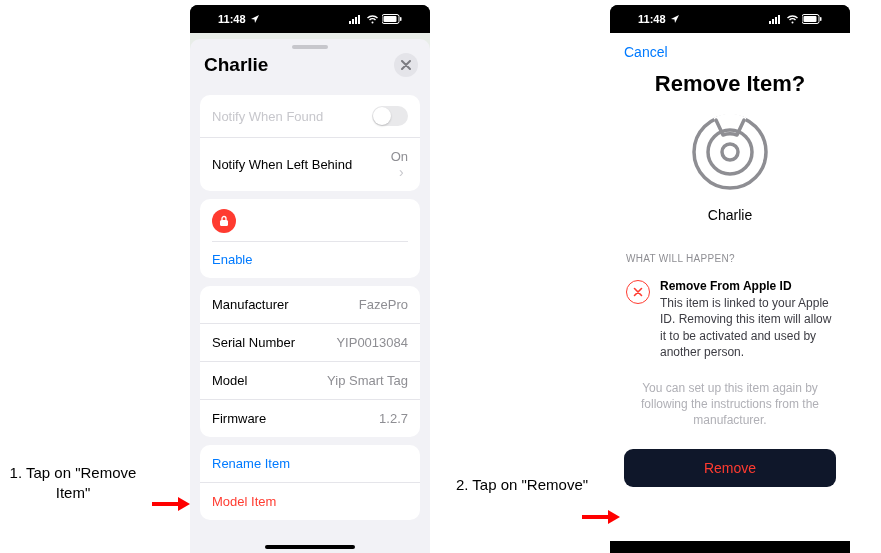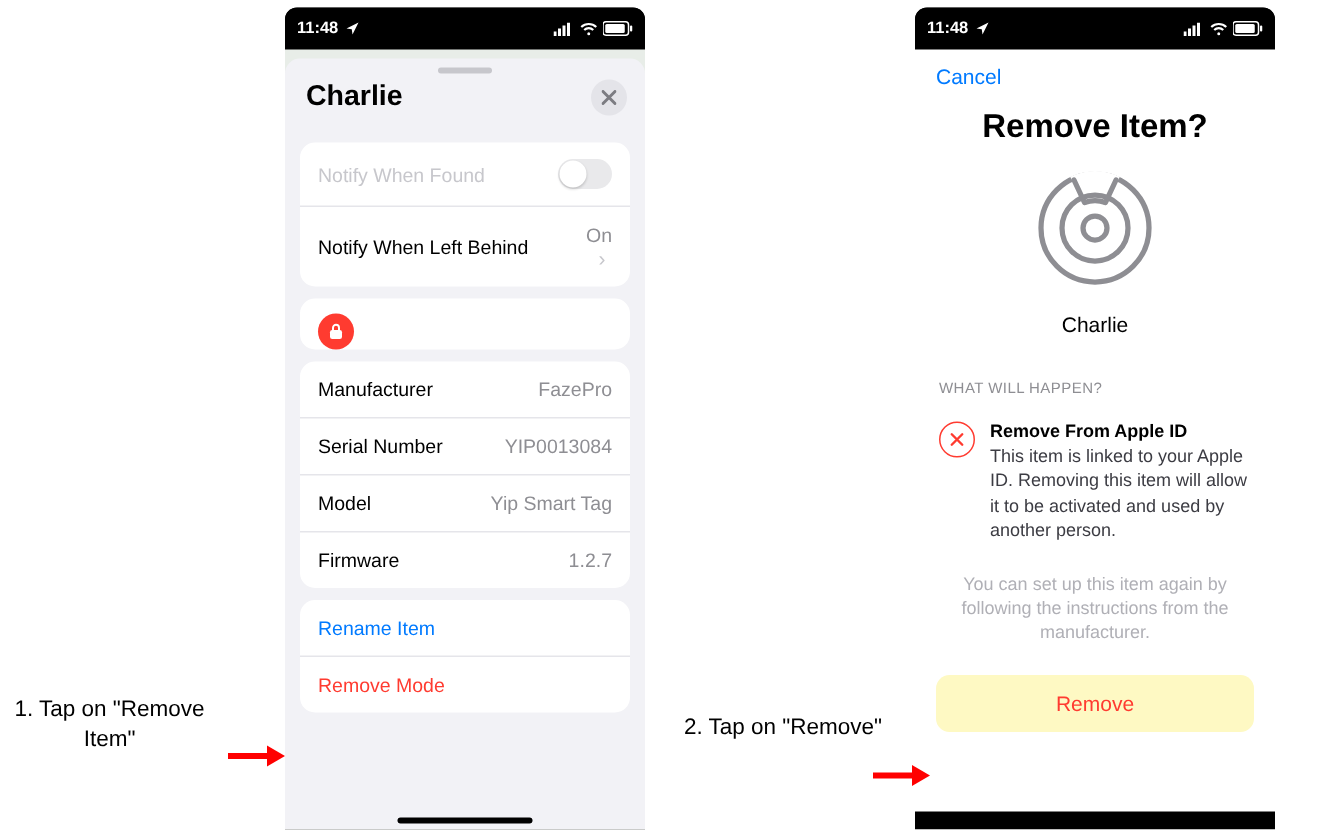--- a/index.html
+++ b/index.html
@@ -22,21 +22,21 @@
 .phone1 { left: 190px; top: 5px; height: 548px; }
 .phone2 { left: 610px; top: 5px; height: 548px; }
 
 .status-bar {
   background: #000;
   color: #fff;
   height: 28px;
   display: flex;
   justify-content: space-between;
   align-items: center;
-  padding: 0 8px;
+  padding: 0 28px;
   font-size: 11px;
   font-weight: 600;
 }
 .status-left { display: flex; align-items: center; gap: 4px; }
 .status-right { display: flex; align-items: center; gap: 3px; }
 .status-right svg { display: block; }
 
 .screen1 {
   background: #e8ede8;
   height: 520px;
@@ -197,21 +197,21 @@
 
 .footnote {
   font-size: 12px;
   color: #b0b0b6;
   text-align: center;
   padding: 20px 28px 12px;
   line-height: 1.35;
 }
 .remove-btn {
   margin: 8px 14px;
-  background: #fef9c3;
+  background: #0f172a;
   color: #ff3b30;
   text-align: center;
   padding: 11px;
   border-radius: 9px;
   font-size: 14px;
 }
 
 .annotation {
   position: absolute;
   font-size: 15px;
@@ -282,20 +282,21 @@
         </div>
       </div>
 
       <div class="card lost-card">
         <div class="lock-icon">
           <svg width="10" height="12" viewBox="0 0 10 12">
               <rect x="1" y="5" width="8" height="6" rx="1.5" fill="#fff"></rect>
               <path d="M3 5 V3.5 a2 2 0 0 1 4 0 V5" stroke="#fff" stroke-width="1.3" fill="none"></path>
             </svg>
         </div>
+        <div class="enable-row">Enable</div>
       </div>
 
       <div class="card">
         <div class="row">
           <span class="row-label">Manufacturer</span>
           <span class="row-value">FazePro</span>
         </div>
         <div class="row">
           <span class="row-label">Serial Number</span>
           <span class="row-value">YIP0013084</span>
@@ -305,21 +306,21 @@
           <span class="row-value">Yip Smart Tag</span>
         </div>
         <div class="row">
           <span class="row-label">Firmware</span>
           <span class="row-value">1.2.7</span>
         </div>
       </div>
 
       <div class="card">
         <div class="row action-blue">Rename Item</div>
-        <div class="row action-red">Remove Mode</div>
+        <div class="row action-red">Model Item</div>
       </div>
 
       <div class="home-indicator"></div>
     </div>
   </div>
 </div>
 
 <div class="phone phone2">
   <div class="status-bar">
     <div class="status-left">

